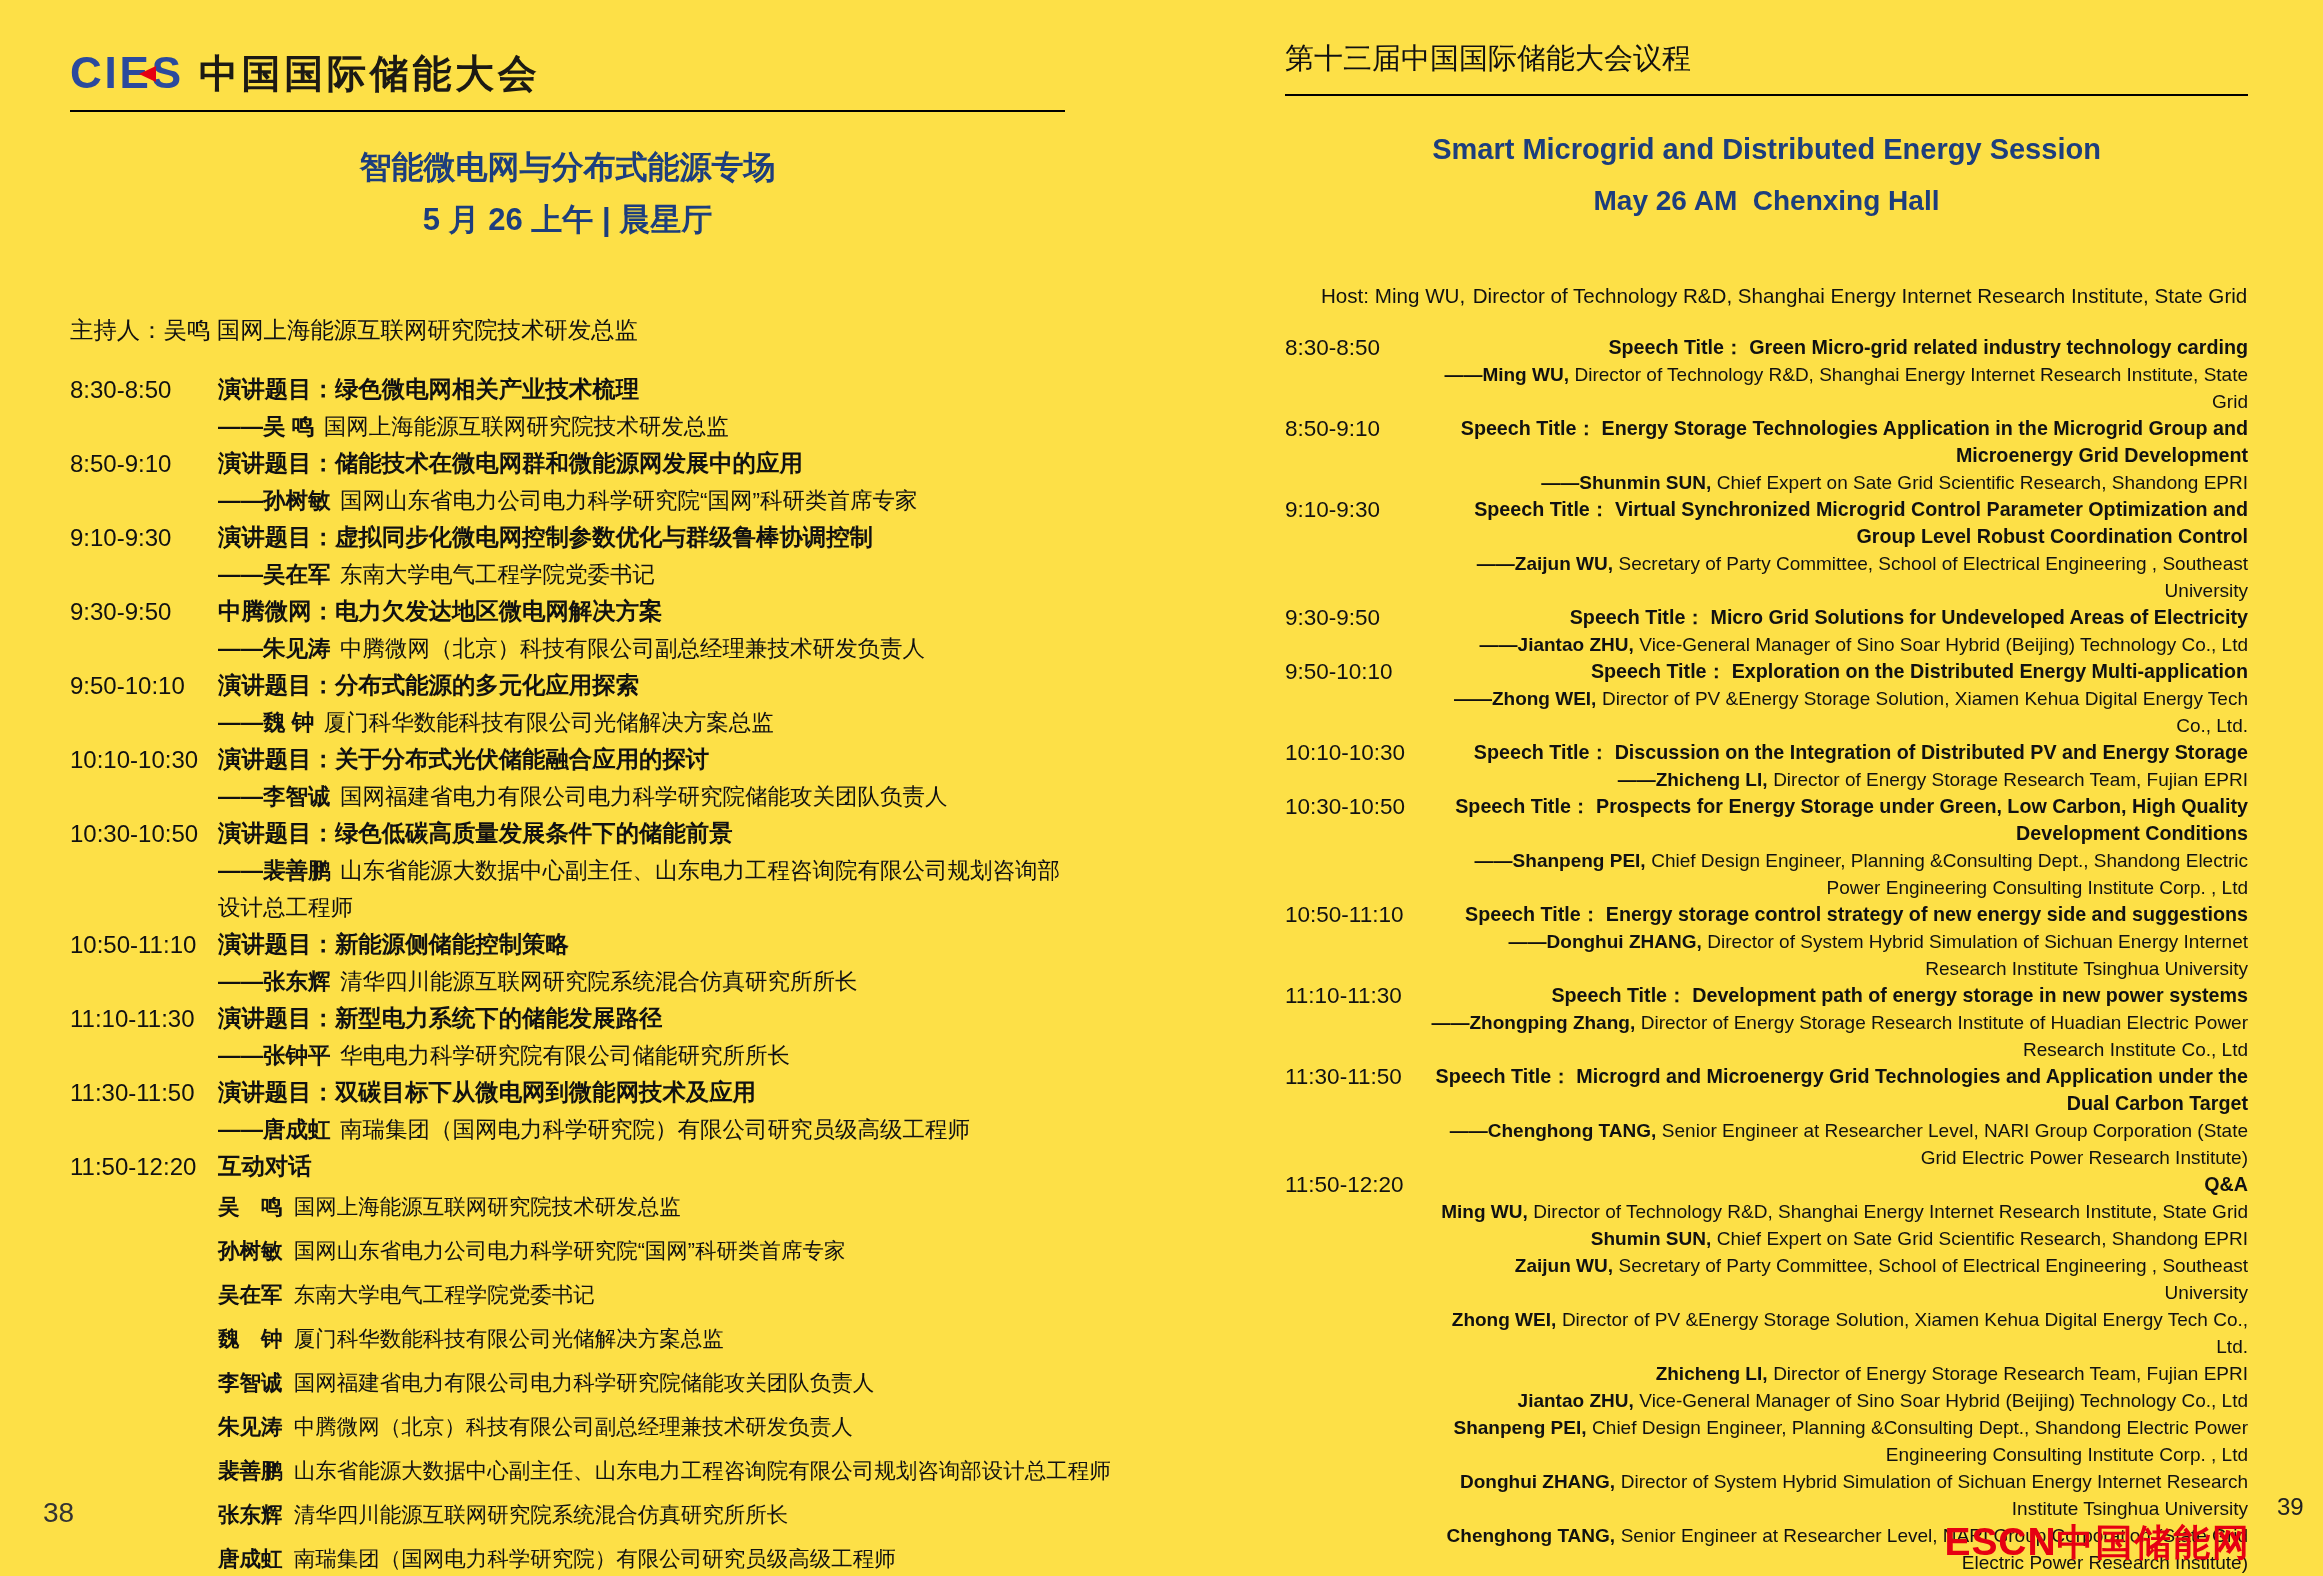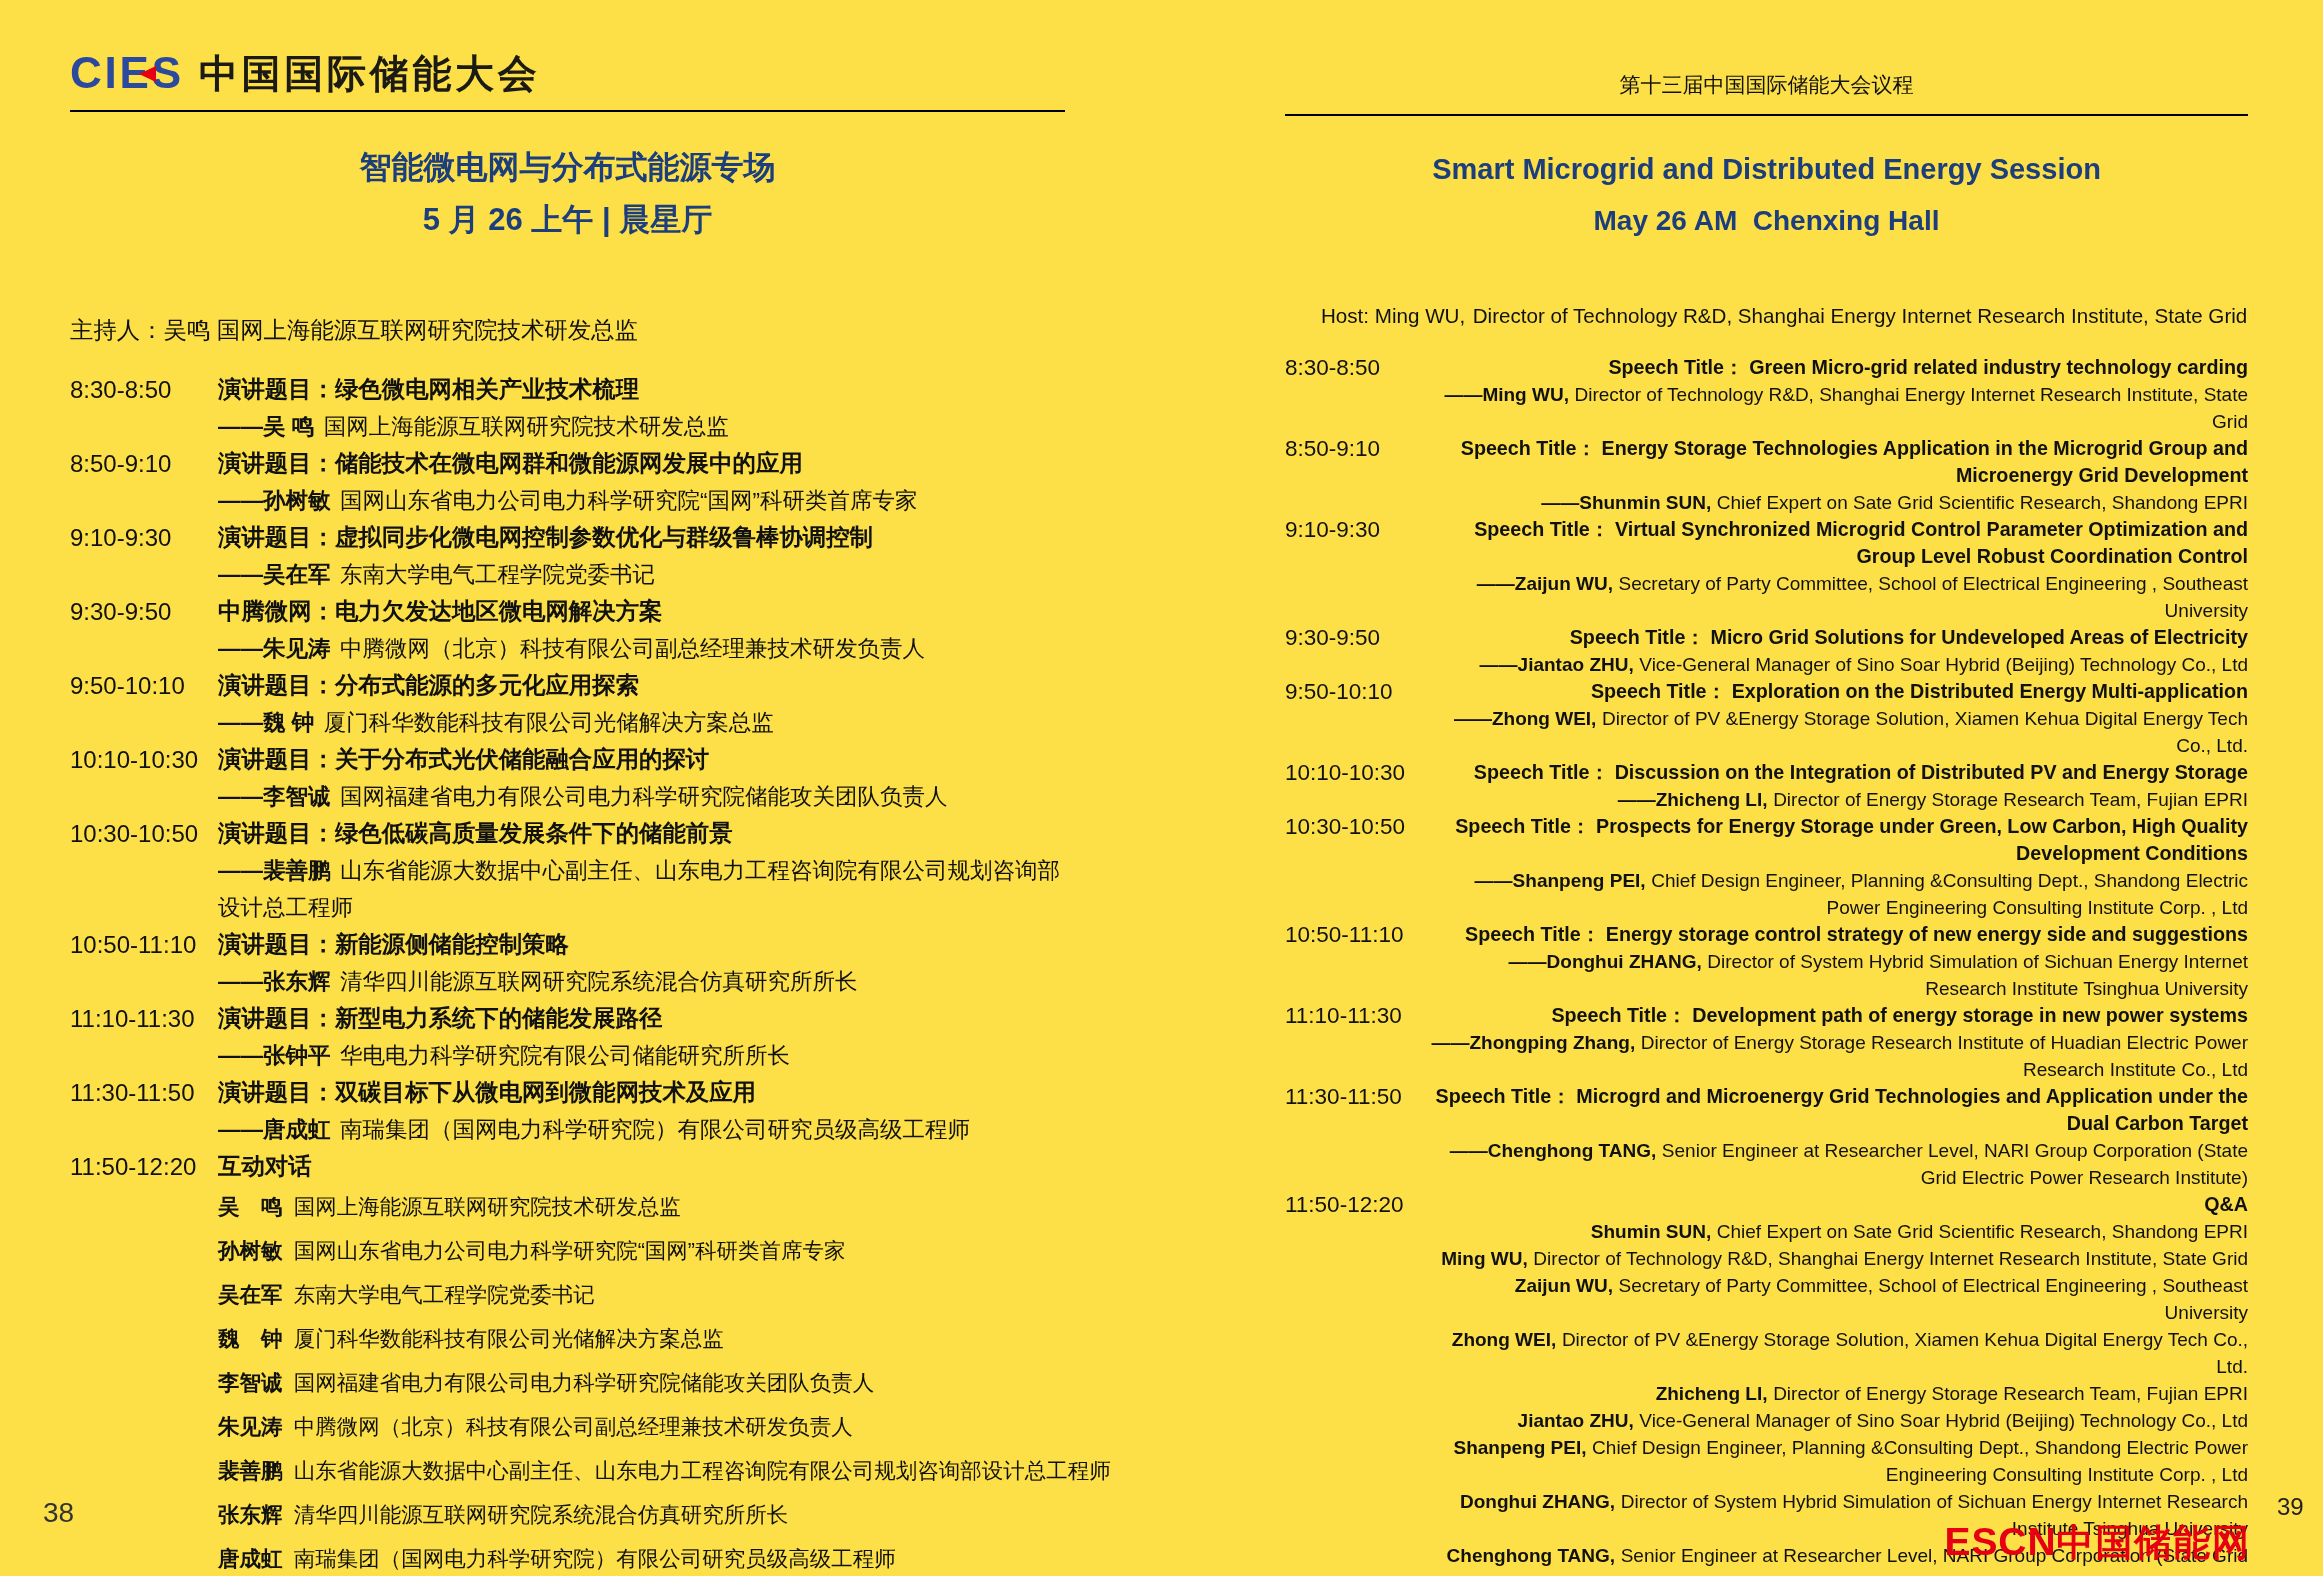--- a/index.html
+++ b/index.html
@@ -19,21 +19,21 @@
   .logo-row{display:flex;align-items:center;}
   .logo-cies{position:relative;display:inline-block;font-size:44px;font-weight:800;
     color:#2b4a9d;letter-spacing:2.8px;line-height:1;}
   .logo-arrow{position:absolute;left:61%;top:52%;transform:translateY(-50%);
     width:0;height:0;border-top:8.4px solid transparent;border-bottom:8.4px solid transparent;
     border-right:17px solid #e60012;}
   .logo-cn{font-size:39px;font-weight:800;color:#1c1a14;margin-left:15px;letter-spacing:3.7px;line-height:1;}
   .rule{border-bottom:2.8px solid #000;margin-top:15px;}
 
   
-  .header-r{padding-top:71px;text-align:center;font-size:21px;color:#111;}
+  .header-r{padding-top:39px;text-align:left;font-size:29px;color:#111;}
 
   
   .title-blk{margin-top:34px;text-align:center;color:#1d3e7d;font-weight:700;}
   .title-blk .l1{font-size:32px;line-height:1.35;}
   .title-blk .l2{font-size:31px;line-height:1.5;margin-top:7.5px;}
   .page-r .title-blk .l1{font-size:29px;}
   .page-r .title-blk .l2{font-size:28px;margin-top:11.2px;}
 
   
   .host-l{margin-top:71px;font-size:23.4px;line-height:1.4;}
@@ -285,22 +285,22 @@
         <div class="content">
           <div class="t-en">Speech Title： Microgrd and Microenergy Grid Technologies and Application under the Dual Carbon Target</div>
           <div class="s-en"><span class="sp-name">——Chenghong TANG,</span><span>Senior Engineer at Researcher Level, NARI Group Corporation (State Grid Electric Power Research Institute)</span></div>
         </div>
       </div>
 
       <div class="row-r">
         <div class="time">11:50-12:20</div>
         <div class="content">
           <div class="t-en">Q&amp;A</div>
+          <div class="q-line"><span class="p-name">Ming WU,</span><span>Director of Technology R&amp;D, Shanghai Energy Internet Research Institute, State Grid</span></div>
           <div class="q-line"><span class="p-name">Shumin SUN,</span><span>Chief Expert on Sate Grid Scientific Research, Shandong EPRI</span></div>
-          <div class="q-line"><span class="p-name">Ming WU,</span><span>Director of Technology R&amp;D, Shanghai Energy Internet Research Institute, State Grid</span></div>
           <div class="q-line"><span class="p-name">Zaijun WU,</span><span>Secretary of Party Committee, School of Electrical Engineering , Southeast University</span></div>
           <div class="q-line"><span class="p-name">Zhong WEI,</span><span>Director of PV &amp;Energy Storage Solution, Xiamen Kehua Digital Energy Tech Co., Ltd.</span></div>
           <div class="q-line"><span class="p-name">Zhicheng LI,</span><span>Director of Energy Storage Research Team, Fujian EPRI</span></div>
           <div class="q-line"><span class="p-name">Jiantao ZHU,</span><span>Vice-General Manager of Sino Soar Hybrid (Beijing) Technology Co., Ltd</span></div>
           <div class="q-line"><span class="p-name">Shanpeng PEI,</span><span>Chief Design Engineer, Planning &amp;Consulting Dept., Shandong Electric Power Engineering Consulting Institute Corp. , Ltd</span></div>
           <div class="q-line"><span class="p-name">Donghui ZHANG,</span><span>Director of System Hybrid Simulation of Sichuan Energy Internet Research Institute  Tsinghua University</span></div>
           <div class="q-line"><span class="p-name">Chenghong TANG,</span><span>Senior Engineer at Researcher Level, NARI Group Corporation (State Grid Electric Power Research Institute)</span></div>
 
         </div>
       </div>

